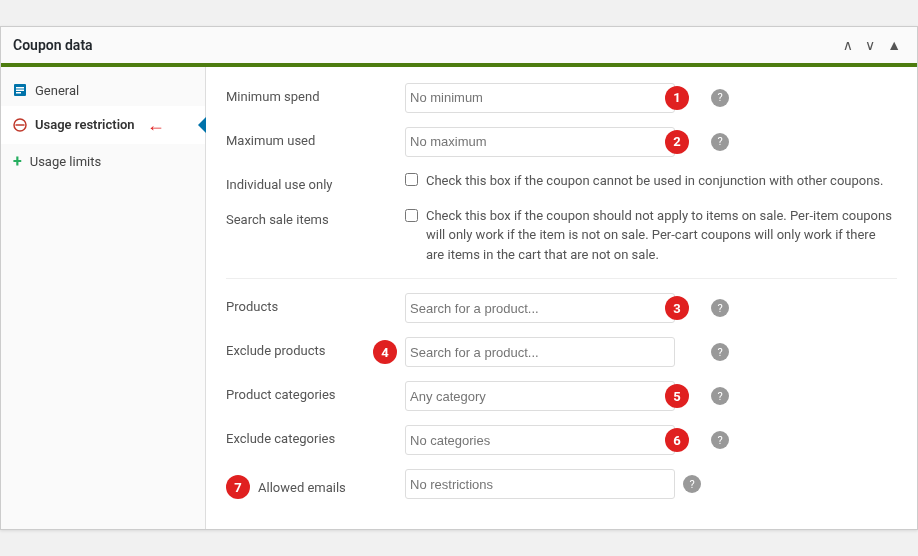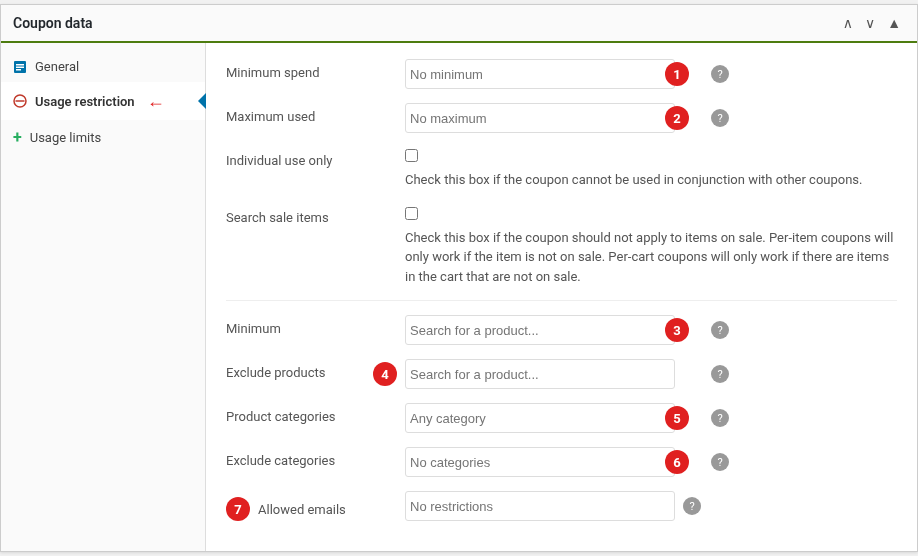--- a/index.html
+++ b/index.html
@@ -13,21 +13,21 @@
       min-height: 100vh;
     }
     .panel {
       width: 918px;
       background: #fff;
       border: 1px solid #ccc;
       box-shadow: 0 1px 3px rgba(0,0,0,0.1);
     }
     .panel-header {
       background: #fafafa;
-      border-bottom: 2px solid #4d7c0f;
+      border-bottom: 4px solid #4d7c0f;
       padding: 8px 12px;
       display: flex;
       justify-content: space-between;
       align-items: center;
     }
     .panel-header-title {
       font-weight: 600;
       font-size: 14px;
       color: #23282d;
     }
@@ -130,21 +130,20 @@
       align-items: center;
       justify-content: center;
       font-size: 11px;
       cursor: pointer;
       flex-shrink: 0;
     }
     .checkbox-row {
       display: flex;
       align-items: flex-start;
       gap: 8px;
-      flex-direction: column;
     }
     .checkbox-row input[type="checkbox"] {
       margin-top: 2px;
       flex-shrink: 0;
     }
     .checkbox-label {
       color: #555;
       font-size: 13px;
       line-height: 1.5;
     }
@@ -259,21 +258,21 @@
           <div class="checkbox-row" style="align-items:flex-start;">
             <input type="checkbox" style="margin-top: 3px;">
             <span class="checkbox-label" style="max-width:520px; line-height:1.5;">Check this box if the coupon should not apply to items on sale. Per-item coupons will only work if the item is not on sale. Per-cart coupons will only work if there are items in the cart that are not on sale.</span>
           </div>
         </div>
       </div>
 
       <hr class="divider">
 
       <div class="form-row">
-        <div class="form-label">Minimum</div>
+        <div class="form-label">Products</div>
         <div class="form-control-wrap">
           <div style="position:relative; display:flex; align-items:center;">
             <input type="text" class="form-input wide" placeholder="Search for a product..." style="">
             <span class="badge" style="position:absolute; right:-14px; top:50%; transform:translateY(-50%);">3</span>
           </div>
           <div style="width:20px;"></div>
           <div class="help-icon">?</div>
         </div>
       </div>
 

